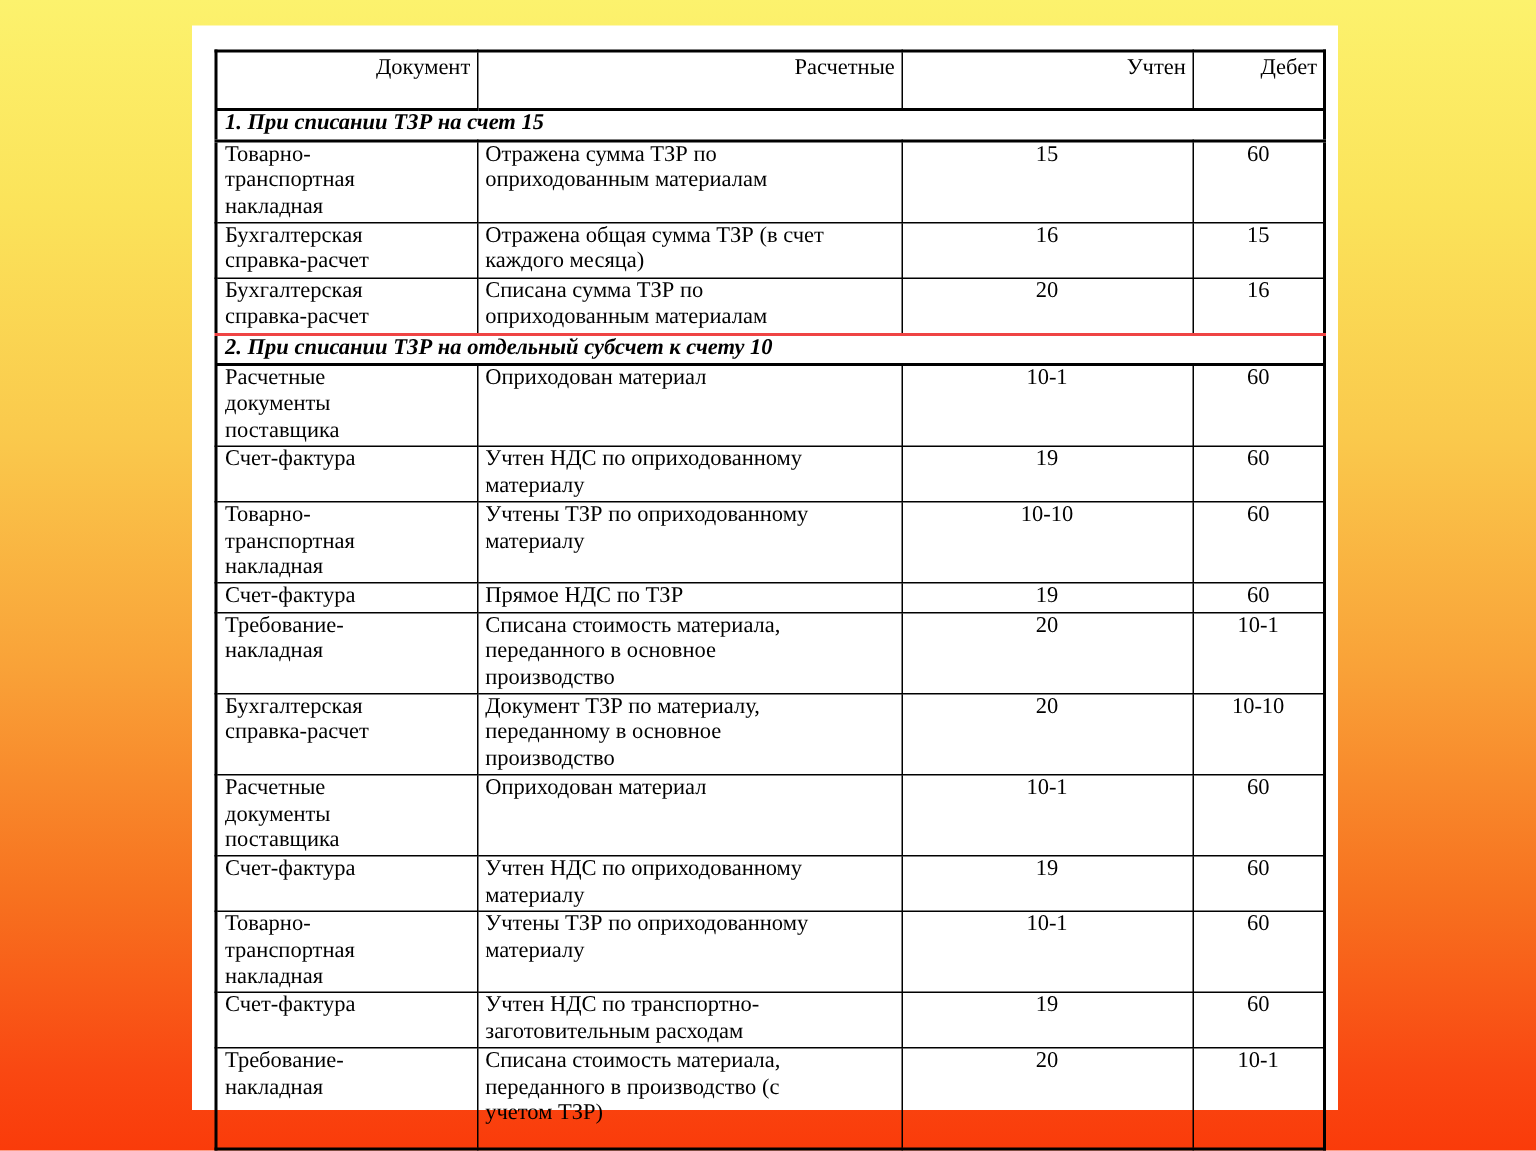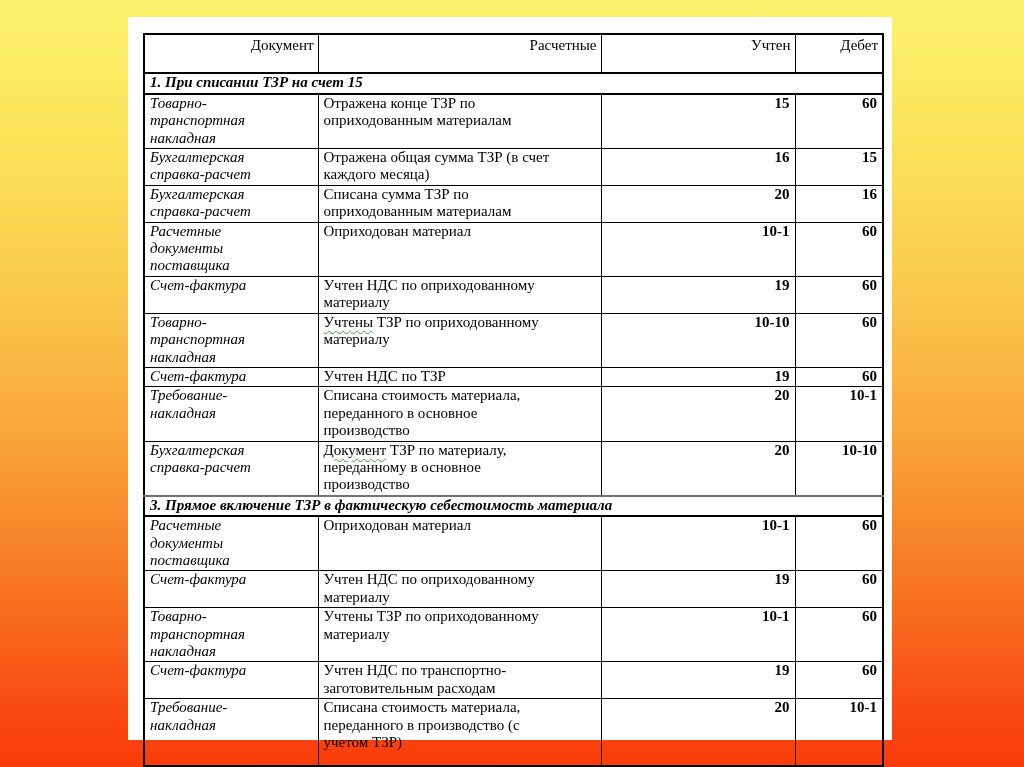--- a/index.html
+++ b/index.html
@@ -28,31 +28,30 @@
     vertical-align: top;
     padding: 0 5px 1px 5px;
     font-size: 15px; line-height: 17.4px;
     color: #000; overflow: hidden;
   }
   thead th {
     font-weight: normal; text-align: right;
     padding: 2px 4px 18px 4px;
     border-bottom: 2.5px solid #000;
   }
-  td.doc { font-style: italic; padding-right: 44px; }
+  td.doc { padding-right: 44px; }
   td.op  { padding-right: 44px; }
-  td.num { text-align: right; font-weight: bold; }
+  td.num { text-align: center; }
   tr.section-row td {
     font-weight: bold; font-style: italic;
     padding: 0 4px 1px 5px;
-    border-top: 2px solid #737373; border-bottom: 2px solid #000; margin-left: 45px;
+    border-top: 2px solid #ef4444; border-bottom: 2px solid #000; margin-left: 45px;
   }
   tbody tr:last-child td { padding-bottom: 14px; }
   .squiggle {
-    text-decoration: underline;
     text-decoration-style: wavy;
     text-decoration-color: #3f9b3f;
     text-decoration-thickness: 1px;
     text-underline-offset: 3px;
   }
 </style>
 </head>
 <body>
 
 <div class="slide">
@@ -71,35 +70,38 @@
           <th>Учтен</th>
           <th>Дебет</th>
         </tr>
       </thead>
       <tbody id="table-body">
           <tr class="section-row">
             <td colspan="4">1. При списании ТЗР на счет 15</td>
           </tr>
           <tr>
             <td class="doc">Товарно-транспортная накладная</td>
-            <td class="op">Отражена конце ТЗР по оприходованным материалам</td>
+            <td class="op">Отражена сумма ТЗР по оприходованным материалам</td>
             <td class="num">15</td>
             <td class="num">60</td>
           </tr>
           <tr>
             <td class="doc">Бухгалтерская справка-расчет</td>
             <td class="op">Отражена общая сумма ТЗР (в счет каждого месяца)</td>
             <td class="num">16</td>
             <td class="num">15</td>
           </tr>
           <tr>
             <td class="doc">Бухгалтерская справка-расчет</td>
             <td class="op">Списана сумма ТЗР по оприходованным материалам</td>
             <td class="num">20</td>
             <td class="num">16</td>
+          </tr>
+          <tr class="section-row">
+            <td colspan="4">2. При списании ТЗР на отдельный субсчет к счету 10</td>
           </tr>
           <tr>
             <td class="doc">Расчетные документы поставщика</td>
             <td class="op">Оприходован материал</td>
             <td class="num">10-1</td>
             <td class="num">60</td>
           </tr>
           <tr>
             <td class="doc">Счет-фактура</td>
             <td class="op">Учтен НДС по оприходованному материалу</td>
@@ -107,38 +109,35 @@
             <td class="num">60</td>
           </tr>
           <tr>
             <td class="doc">Товарно-транспортная накладная</td>
             <td class="op"><span class="squiggle">Учтены</span> ТЗР по оприходованному материалу</td>
             <td class="num">10-10</td>
             <td class="num">60</td>
           </tr>
           <tr>
             <td class="doc">Счет-фактура</td>
-            <td class="op">Учтен НДС по ТЗР</td>
+            <td class="op">Прямое НДС по ТЗР</td>
             <td class="num">19</td>
             <td class="num">60</td>
           </tr>
           <tr>
             <td class="doc">Требование-накладная</td>
             <td class="op">Списана стоимость материала, переданного в основное производство</td>
             <td class="num">20</td>
             <td class="num">10-1</td>
           </tr>
           <tr>
             <td class="doc">Бухгалтерская справка-расчет</td>
             <td class="op"><span class="squiggle">Документ</span> ТЗР по материалу, переданному в основное производство</td>
             <td class="num">20</td>
             <td class="num">10-10</td>
-          </tr>
-          <tr class="section-row">
-            <td colspan="4">3. Прямое включение ТЗР в фактическую себестоимость материала</td>
           </tr>
           <tr>
             <td class="doc">Расчетные документы поставщика</td>
             <td class="op">Оприходован материал</td>
             <td class="num">10-1</td>
             <td class="num">60</td>
           </tr>
           <tr>
             <td class="doc">Счет-фактура</td>
             <td class="op">Учтен НДС по оприходованному материалу</td>

